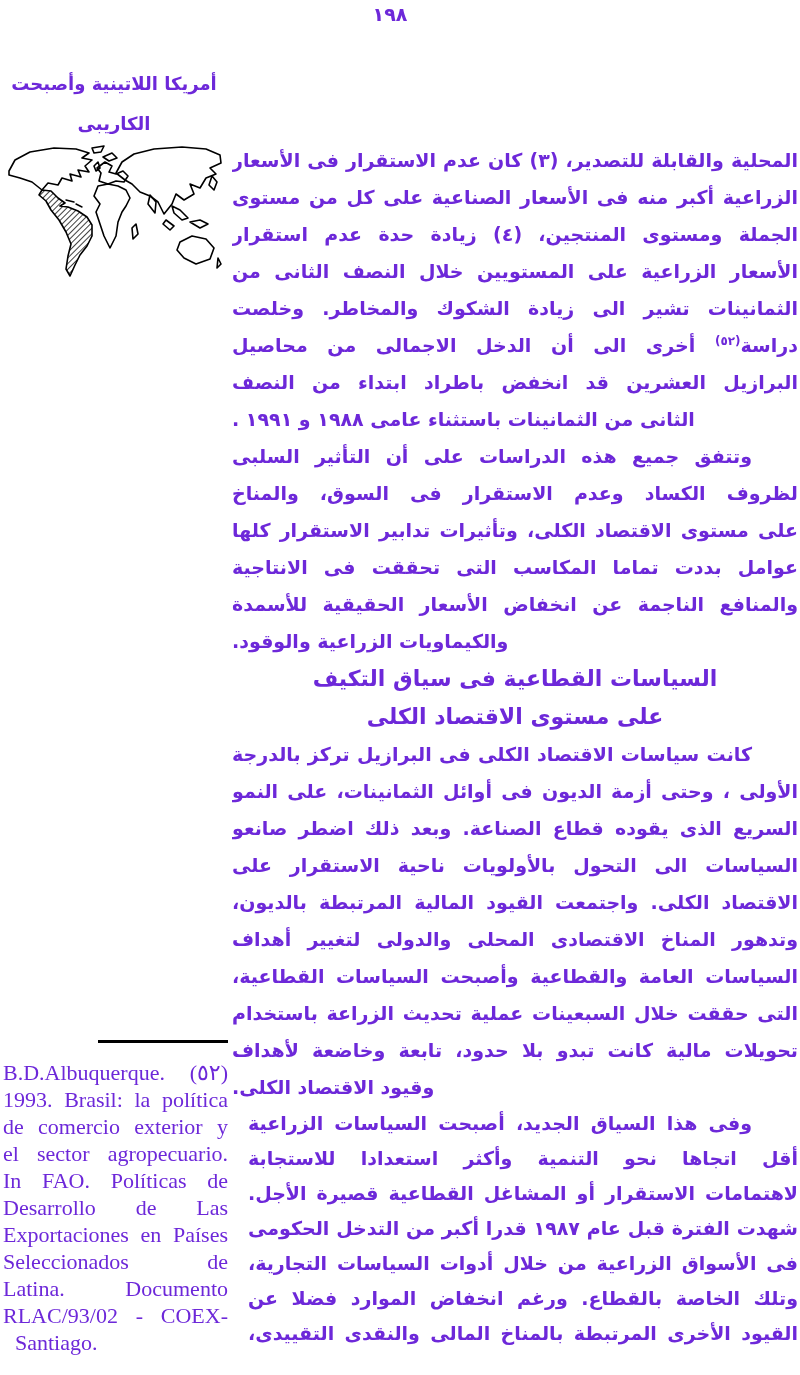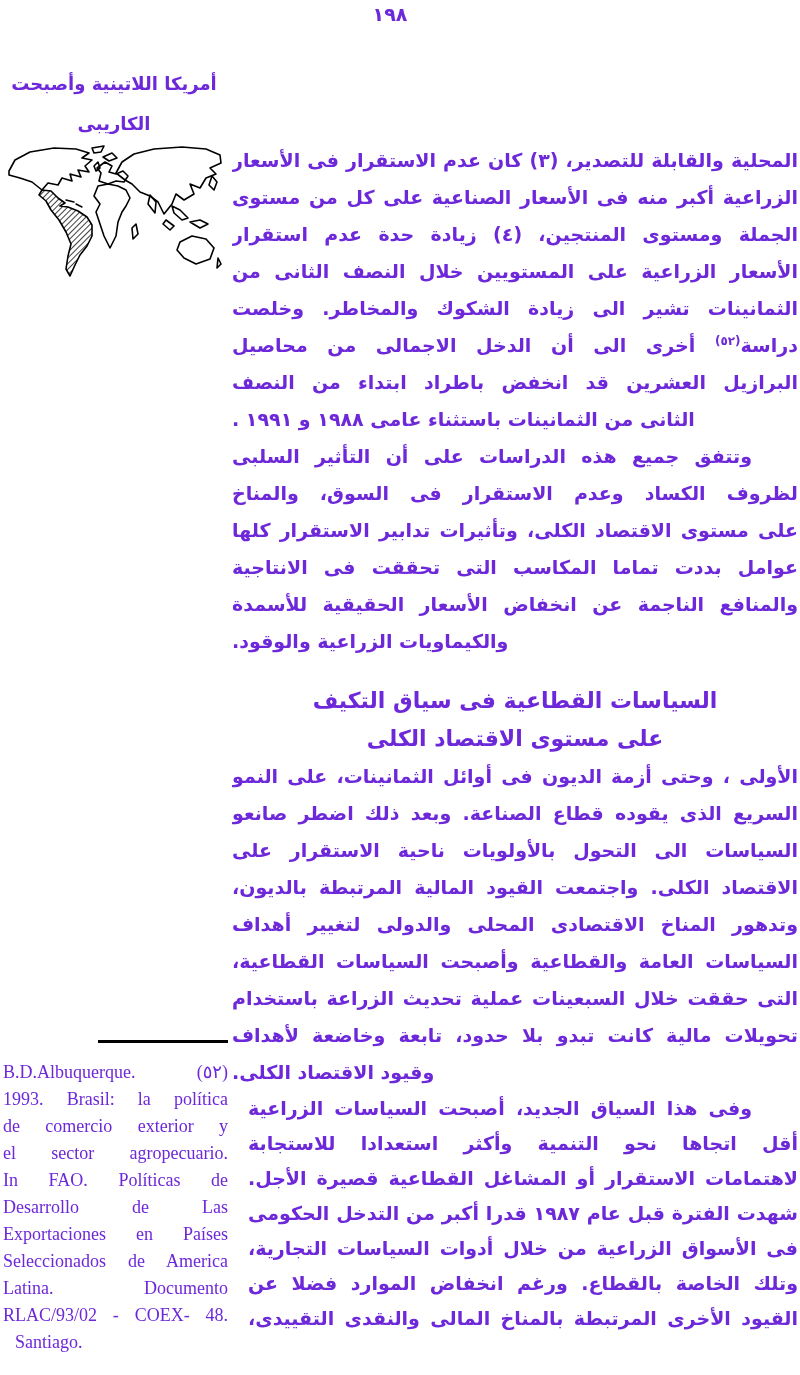--- a/index.html
+++ b/index.html
@@ -33,29 +33,28 @@
   }
   .line{
     font-size:19px;font-weight:bold;line-height:37px;height:37px;
     text-align:justify;text-align-last:justify;
     overflow:hidden;white-space:normal;
   }
   .line.indent{padding-right:46px;}
   .line.end{text-align-last:left;}
   .line sup{font-size:12px;line-height:0;}
   .heading{
-    margin-top:22px;
     text-align:center;
     font-size:22px;font-weight:bold;line-height:38px;
   }
   .p4 .line{line-height:35px;height:35px;margin-left:16px;}
   .footnote{
     position:absolute;left:3px;top:1040px;width:225px;
     font-family:"Liberation Serif","DejaVu Serif",serif;
-    font-size:18px;line-height:27px;
+    font-size:22px;line-height:27px;
   }
   .fn-rule{
     width:130px;margin-left:auto;margin-right:0;
     border-top:3px solid #000;
     margin-bottom:16px;
   }
   .fn-line{
     text-align:justify;text-align-last:justify;
     height:27px;overflow:hidden;
   }
@@ -135,20 +134,21 @@
     <div class="line">على مستوى الاقتصاد الكلى، وتأثيرات تدابير الاستقرار كلها</div>
     <div class="line">عوامل بددت تماما المكاسب التى تحققت فى الانتاجية</div>
     <div class="line">والمنافع الناجمة عن انخفاض الأسعار الحقيقية للأسمدة</div>
     <div class="line end">والكيماويات الزراعية والوقود.</div>
 
     <div class="heading">
       <div>السياسات القطاعية فى سياق التكيف</div>
       <div>على مستوى الاقتصاد الكلى</div>
     </div>
 
+    <div class="line indent">كانت سياسات الاقتصاد الكلى فى البرازيل تركز بالدرجة</div>
     <div class="line">الأولى ، وحتى أزمة الديون فى أوائل الثمانينات، على النمو</div>
     <div class="line">السريع الذى يقوده قطاع الصناعة. وبعد ذلك اضطر صانعو</div>
     <div class="line">السياسات الى التحول بالأولويات ناحية الاستقرار على مستوى</div>
     <div class="line">الاقتصاد الكلى. واجتمعت القيود المالية المرتبطة بالديون،</div>
     <div class="line">وتدهور المناخ الاقتصادى المحلى والدولى لتغيير أهداف وأدوات</div>
     <div class="line">السياسات العامة والقطاعية وأصبحت السياسات القطاعية،</div>
     <div class="line">التى حققت خلال السبعينات عملية تحديث الزراعة باستخدام</div>
     <div class="line">تحويلات مالية كانت تبدو بلا حدود، تابعة وخاضعة لأهداف</div>
     <div class="line end">وقيود الاقتصاد الكلى.</div>
 

